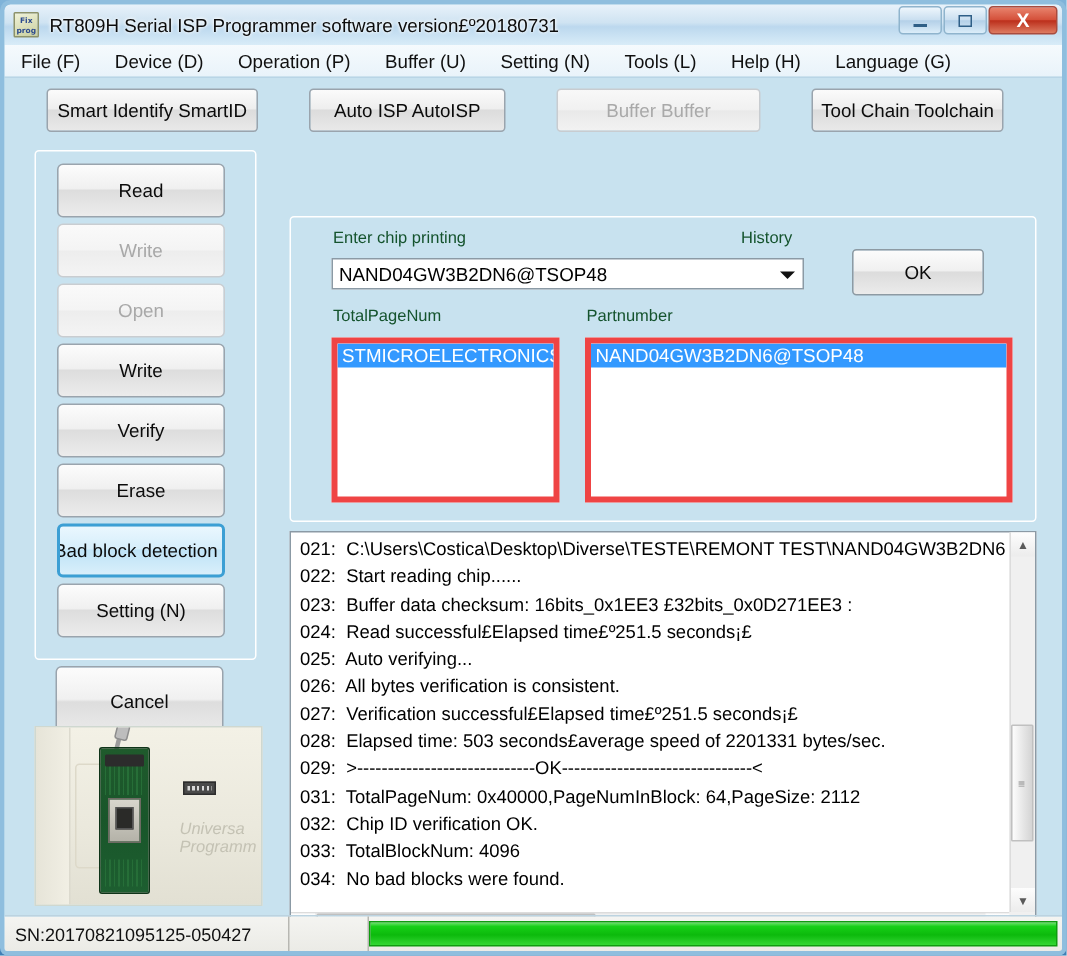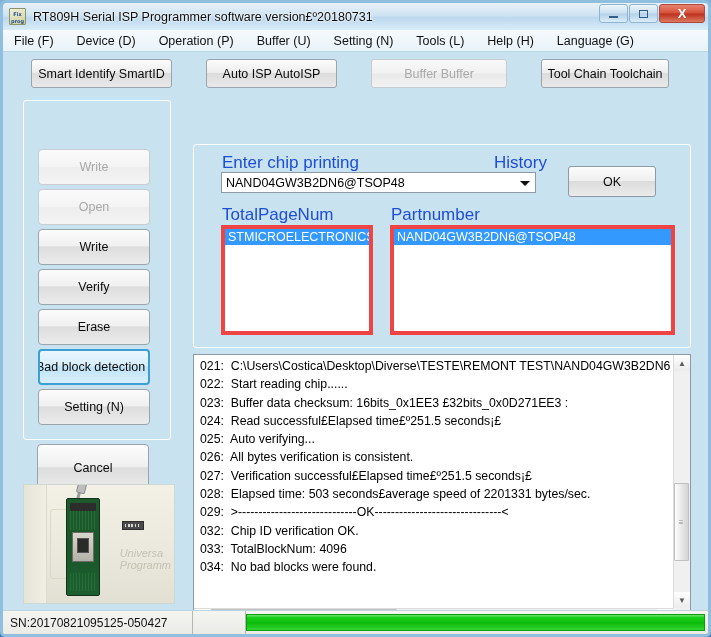--- a/index.html
+++ b/index.html
@@ -242,21 +242,21 @@
 
   
   .chip-panel {
     position: absolute; left: 190px; top: 92px;
     width: 498px; height: 204px;
     border: 1px solid #ffffff;
     border-radius: 3px;
   }
   .lbl {
     position: absolute;
-    font-size: 17px; color: #1d4ed8;
+    font-size: 11px; color: #14532d;
     white-space: nowrap;
   }
   .combo {
     position: absolute; left: 27px; top: 27px;
     width: 315px; height: 21px;
     background: #ffffff;
     border: 1px solid #8b9aa5;
     display: flex; align-items: center;
     padding-left: 4px;
     font-size: 12.5px; color: #000;
@@ -421,20 +421,21 @@
   <div class="client">
 
     <div class="toolbar">
       <div class="tb-btn" id="tb0">Smart Identify SmartID</div>
       <div class="tb-btn" id="tb1">Auto ISP AutoISP</div>
       <div class="tb-btn disabled" id="tb2">Buffer Buffer</div>
       <div class="tb-btn" id="tb3">Tool Chain Toolchain</div>
     </div>
 
     <div class="ops-panel">
+      <div class="op-btn" style="top:8px">Read</div>
       <div class="op-btn disabled" style="top:48px">Write</div>
       <div class="op-btn disabled" style="top:88px">Open</div>
       <div class="op-btn" style="top:128px">Write</div>
       <div class="op-btn" style="top:168px">Verify</div>
       <div class="op-btn" style="top:208px">Erase</div>
       <div class="op-btn focused" style="top:248px">Bad block detection I</div>
       <div class="op-btn" style="top:288px">Setting (N)</div>
     </div>
     <div class="cancel-btn">Cancel</div>
 
@@ -479,20 +480,21 @@
       <div class="log-text">
         <div class="log-line">021:  C:\Users\Costica\Desktop\Diverse\TESTE\REMONT TEST\NAND04GW3B2DN6 B</div>
         <div class="log-line">022:  Start reading chip......</div>
         <div class="log-line">023:  Buffer data checksum: 16bits_0x1EE3 £­32bits_0x0D271EE3 :</div>
         <div class="log-line">024:  Read successful£­Elapsed time£º251.5 seconds¡£</div>
         <div class="log-line">025:  Auto verifying...</div>
         <div class="log-line">026:  All bytes verification is consistent.</div>
         <div class="log-line">027:  Verification successful£­Elapsed time£º251.5 seconds¡£</div>
         <div class="log-line">028:  Elapsed time: 503 seconds£­average speed of 2201331 bytes/sec.</div>
         <div class="log-line">029:  &gt;-----------------------------OK-------------------------------&lt;</div>
+        <div class="log-line">031:  TotalPageNum: 0x40000,PageNumInBlock: 64,PageSize: 2112</div>
         <div class="log-line">032:  Chip ID verification OK.</div>
         <div class="log-line">033:  TotalBlockNum: 4096</div>
         <div class="log-line">034:  No bad blocks were found.</div>
 
       </div>
 
       <div class="vscroll">
         <div class="sb-arrow" style="top:0; left:0">▲</div>
         <div class="sb-thumb" style="top:128px; left:0; width:15px; height:78px">≡</div>
         <div class="sb-arrow" style="bottom:0; left:0">▼</div>

